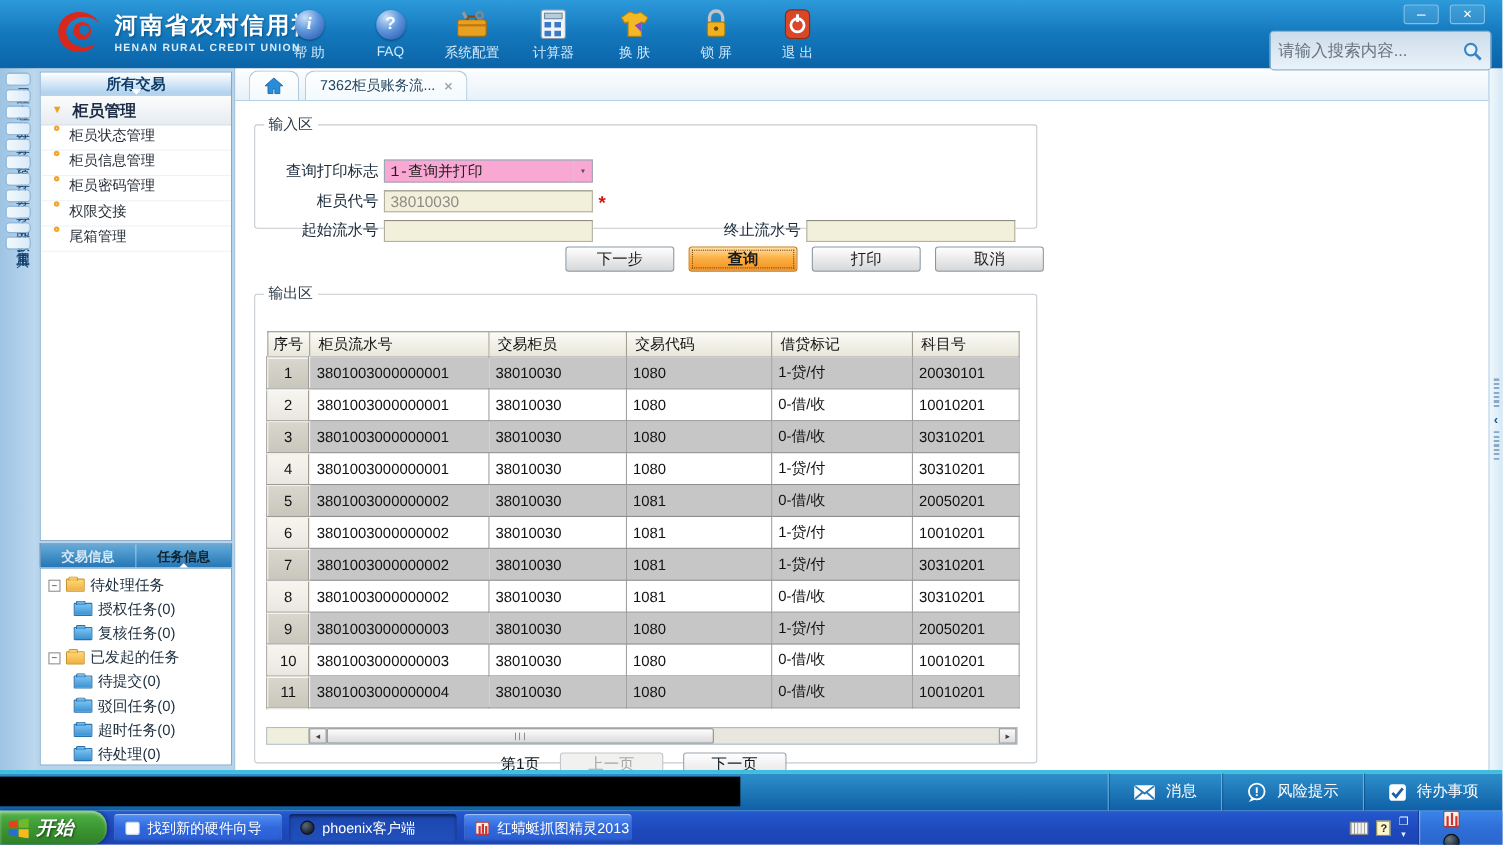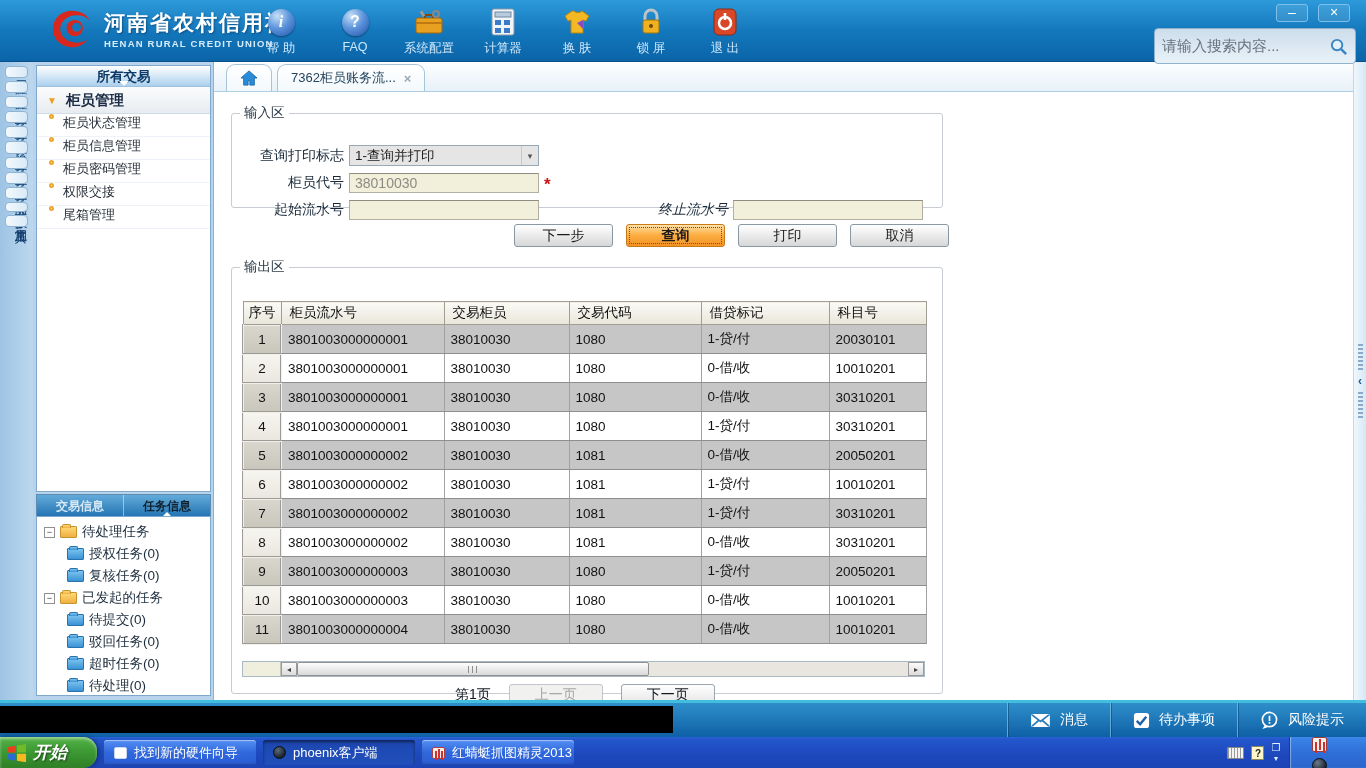--- a/index.html
+++ b/index.html
@@ -55,21 +55,21 @@
   .tabbar { height:30px; flex:0 0 auto; background:linear-gradient(#fdfeff,#e7f1f9); border-bottom:1px solid #aecde2; display:flex; align-items:flex-end; padding-left:12px; gap:5px; }
   .tab { height:27px; border:1px solid #a8c4d8; border-bottom:0; border-radius:9px 9px 0 0; background:linear-gradient(#ffffff,#f3f9fd); display:flex; align-items:center; padding:0 13px; gap:8px; font-size:13px; color:#24455f; cursor:pointer; }
   .tab-close { color:#9aa8b4; font-weight:bold; font-size:13px; cursor:pointer; }
   .cbody { flex:1; position:relative; background:#fff; overflow:hidden; }
 
   fieldset.fs { position:absolute; left:17px; width:712px; border:1px solid #c6ccd2; border-radius:3px; background:#fff; }
   fieldset.fs legend { margin-left:8px; padding:0 4px; font-size:13.5px; color:#2a3845; }
   #fs-input { top:12px; height:104px; }
   .frow { position:absolute; display:flex; align-items:center; height:21px; }
   .flabel { width:110px; text-align:right; margin-right:5px; font-size:14px; color:#1a2a3a; }
-  .combo { width:190px; height:21px; border:1px solid #98a8b4; background:#e5e5e5; display:flex; align-items:center; font-size:13.5px; color:#1c1c1c; padding-left:5px; position:relative; cursor:pointer; }
+  .combo { width:190px; height:21px; border:1px solid #98a8b4; background:#f9a8d4; display:flex; align-items:center; font-size:13.5px; color:#1c1c1c; padding-left:5px; position:relative; cursor:pointer;font-family:Liberation Mono, monospace; }
   .combo .arrow { position:absolute; right:0; top:0; width:17px; height:19px; border-left:1px solid #c0cad2; color:#555; font-size:9px; display:flex; align-items:center; justify-content:center; }
   .tinput { width:190px; height:20px; border:1px solid #b2b0a2; border-top-color:#8e8c80; background:#f2efda; color:#8c8c86; font-size:14px; padding-left:5px; display:flex; align-items:center; }
   .star { color:#cc1212; font-size:17px; font-weight:bold; margin-left:5px; margin-top:5px; }
   .btnrow { position:absolute; top:132px; left:300px; display:flex; gap:13px; }
   .btn { width:99px; height:23px; border:1px solid #8a98a4; border-radius:3px; background:linear-gradient(#ffffff,#ededed 45%,#d7d7d7); font-size:14px; color:#1a1a1a; display:flex; align-items:center; justify-content:center; cursor:pointer; }
   .btn.primary { background:linear-gradient(#ffe2ab,#fcb045 45%,#f39222); border-color:#c87a1a; outline:1px dotted #7a4a10; outline-offset:-4px; font-weight:bold; }
 
   #fs-output { top:166px; height:436px; }
   table.results { position:absolute; left:10px; top:25px; width:683px; border-collapse:collapse; table-layout:fixed; border:1px solid #8a8a8a; font-size:13.5px; }
   .results col:nth-child(1){width:38px;} .results col:nth-child(2){width:163px;}
@@ -350,21 +350,21 @@
             <div class="tinput">38010030</div>
             <span class="star">*</span>
           </div>
 
 
           <div class="frow" style="left:2px; top:77px;">
             <span class="flabel">起始流水号</span>
             <div class="tinput"></div>
           </div>
 
-          <div class="frow" style="left:386px; top:77px;font-style:italic;">
+          <div class="frow" style="left:386px; top:77px;">
             <span class="flabel">终止流水号</span>
             <div class="tinput"></div>
           </div>
         </fieldset>
 
         <div class="btnrow">
           <div class="btn">下一步</div>
           <div class="btn primary">查询</div>
           <div class="btn">打印</div>
           <div class="btn">取消</div>
@@ -512,34 +512,34 @@
   <div class="statusbar">
     <div class="redact"></div>
     <div class="sitem">
       <svg width="21" height="15" viewBox="0 0 22 16">
           <rect x="1" y="1" width="20" height="14" rx="2" fill="#fff"></rect>
           <path d="M2 2l9 7 9-7M2 14l7-6M20 14l-7-6" stroke="#2a7ab8" stroke-width="1.8" fill="none"></path>
         </svg>
       <span>消息</span>
     </div>
     <div class="sitem">
-      <svg width="17" height="17" viewBox="0 0 18 18">
-          <rect x="1" y="1" width="16" height="16" rx="3" fill="#fff"></rect>
-          <path d="M4 9.5l3.5 3.5L14 5" stroke="#1d5fa8" stroke-width="2.6" fill="none"></path>
-        </svg>
-      <span>待办事项</span>
-    </div>
-    <div class="sitem">
       <svg width="19" height="19" viewBox="0 0 20 20">
           <circle cx="10" cy="9" r="7.5" fill="none" stroke="#fff" stroke-width="1.7"></circle>
           <path d="M5 15l-2.5 4 5.5-2z" fill="#fff"></path>
           <rect x="9.1" y="5" width="1.8" height="5.5" fill="#fff"></rect>
           <rect x="9.1" y="11.6" width="1.8" height="1.8" fill="#fff"></rect>
         </svg>
       <span>风险提示</span>
+    </div>
+    <div class="sitem">
+      <svg width="17" height="17" viewBox="0 0 18 18">
+          <rect x="1" y="1" width="16" height="16" rx="3" fill="#fff"></rect>
+          <path d="M4 9.5l3.5 3.5L14 5" stroke="#1d5fa8" stroke-width="2.6" fill="none"></path>
+        </svg>
+      <span>待办事项</span>
     </div>
   </div>
 
   <div class="taskbar">
     <div class="start">
       <svg width="20" height="19" viewBox="0 0 22 21">
         <path d="M1 4.5 9.5 3v7.5H1z" fill="#e8401c"></path>
           <path d="M11 2.7 21 1v9.5H11z" fill="#70ba28"></path>
         <path d="M1 12h8.5v7.5L1 18z" fill="#2a6cd4"></path>
           <path d="M11 12h10v9.3L11 19.6z" fill="#f8b820"></path>

